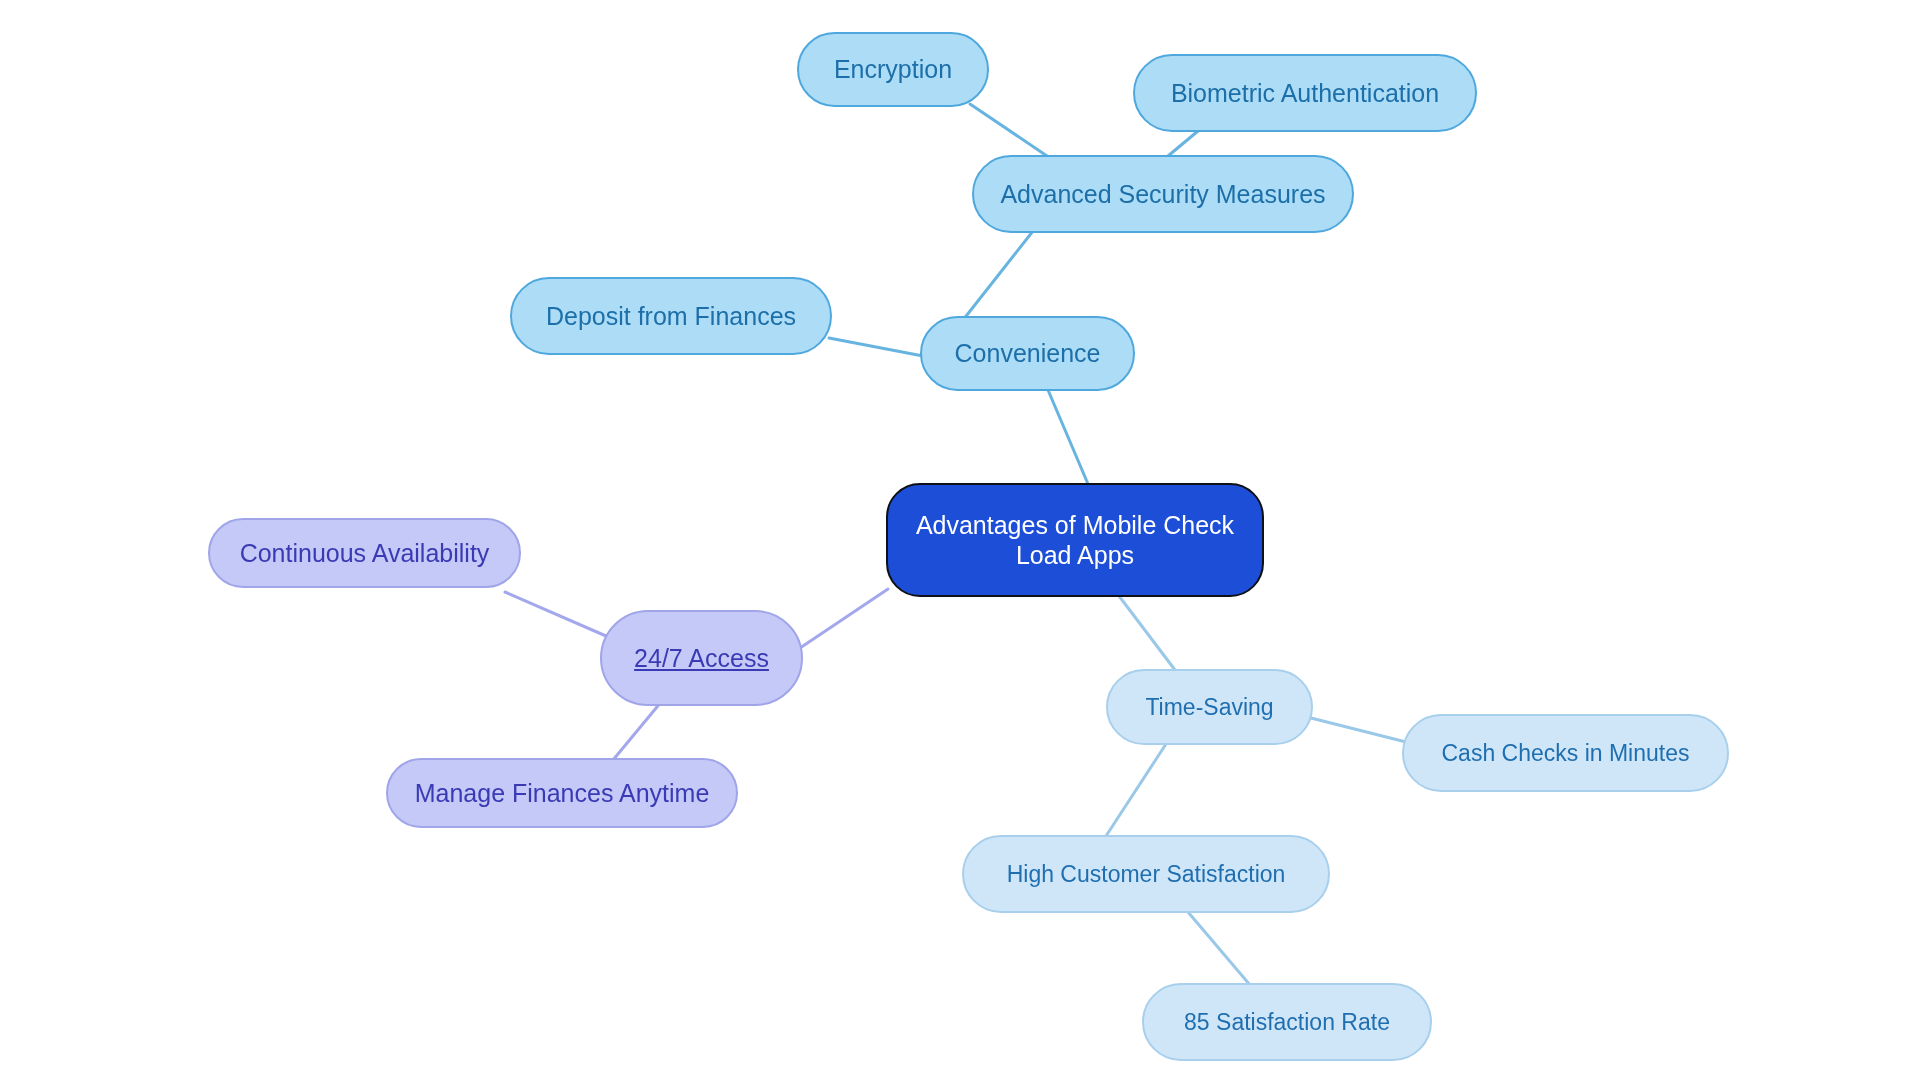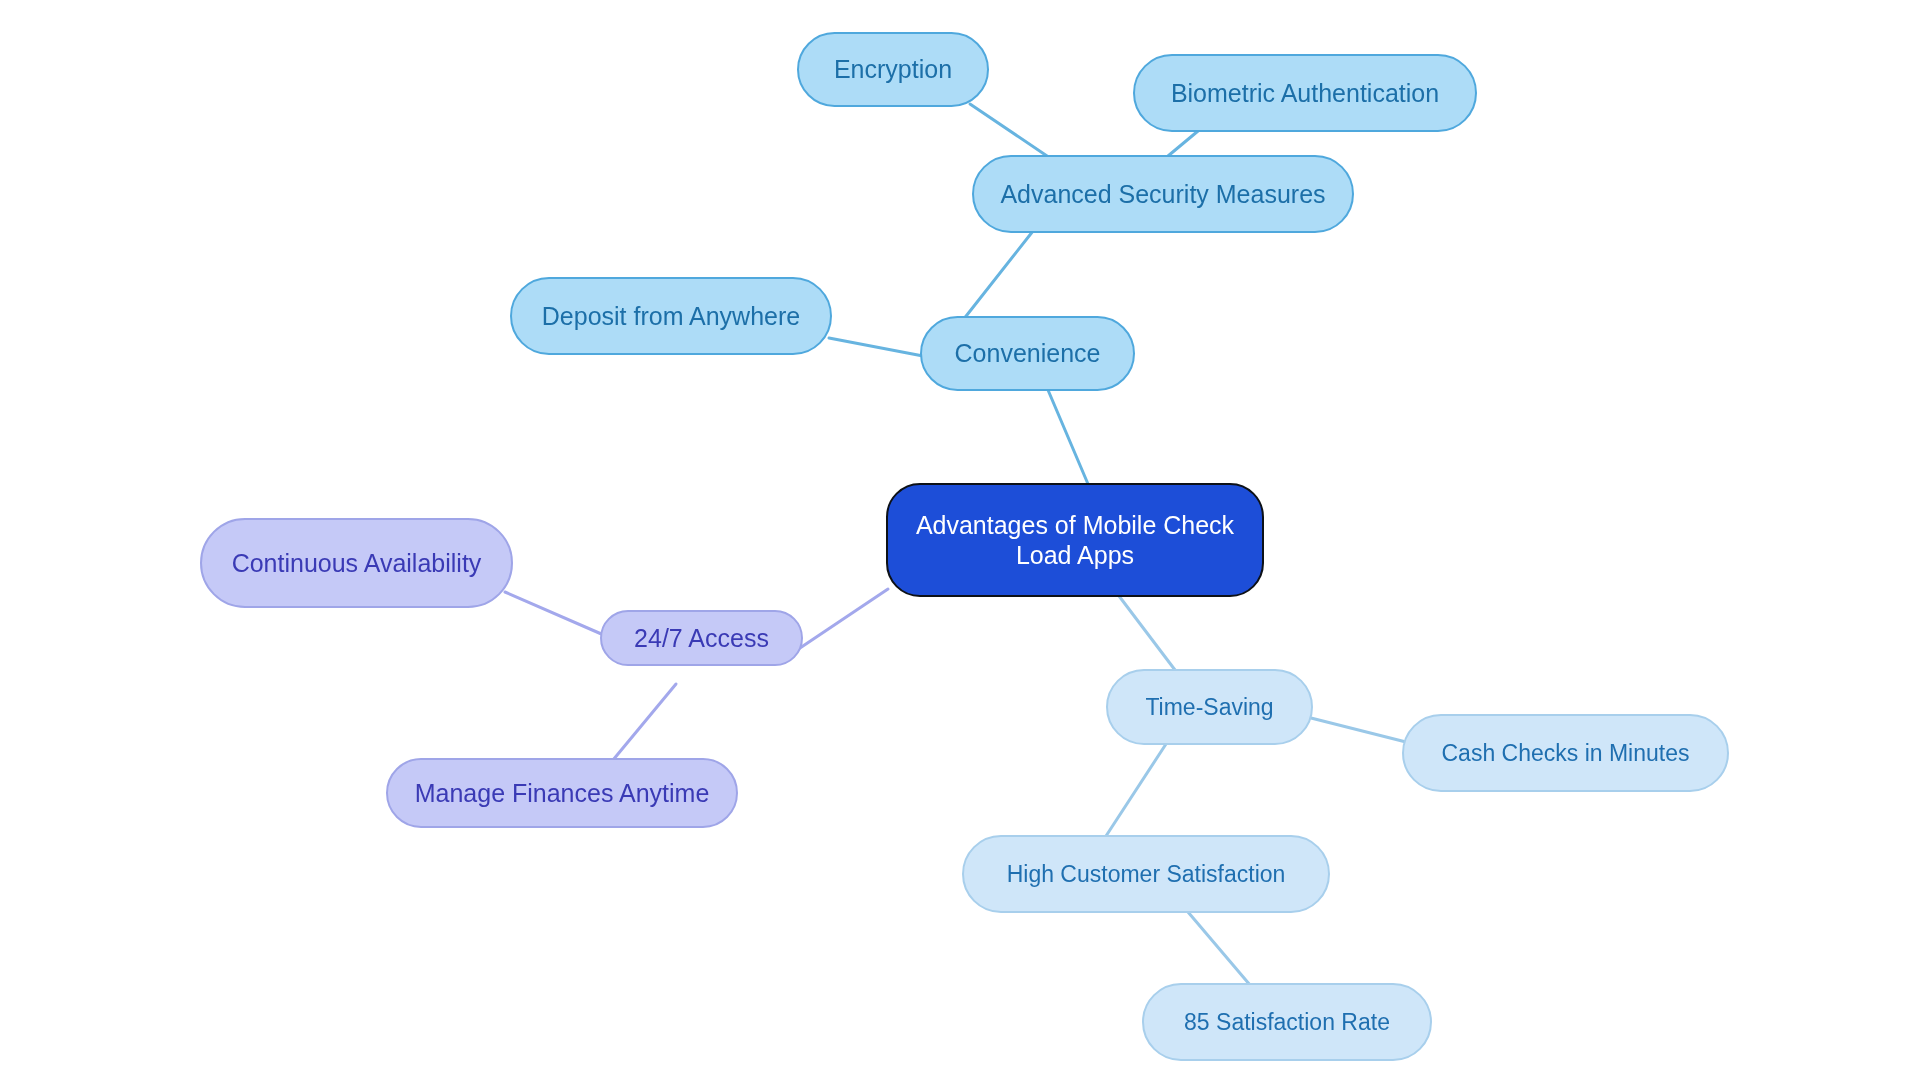--- a/index.html
+++ b/index.html
@@ -80,23 +80,23 @@
       <line x1="1311" y1="718" x2="1406" y2="742" stroke="#9AC8E8" stroke-width="3" stroke-linecap="round"></line>
       <line x1="1166" y1="744" x2="1106" y2="836" stroke="#9AC8E8" stroke-width="3" stroke-linecap="round"></line>
       <line x1="1188" y1="912" x2="1250" y2="985" stroke="#9AC8E8" stroke-width="3" stroke-linecap="round"></line>
     </svg>
   <div id="node-layer">
       <div class="node node-root" style="left: 886px; top: 483px; width: 378px; height: 114px;">Advantages of Mobile Check
 Load Apps</div>
       <div class="node node-blue" style="left: 797px; top: 32px; width: 192px; height: 75px;">Encryption</div>
       <div class="node node-blue" style="left: 1133px; top: 18px; width: 344px; height: 78px; margin-top: 36px;">Biometric Authentication</div>
       <div class="node node-blue" style="left: 972px; top: 155px; width: 382px; height: 78px;">Advanced Security Measures</div>
-      <div class="node node-blue" style="left: 510px; top: 277px; width: 322px; height: 78px;">Deposit from Anywhere</div>
+      <div class="node node-blue" style="left: 510px; top: 277px; width: 322px; height: 78px;">Deposit from Finances</div>
       <div class="node node-blue" style="left: 920px; top: 316px; width: 215px; height: 75px;">Convenience</div>
-      <div class="node node-purple" style="left: 200px; top: 518px; width: 313px; height: 90px;">Continuous Availability</div>
-      <div class="node node-purple" style="left: 600px; top: 610px; width: 203px; height: 56px;">24/7 Access</div>
+      <div class="node node-purple" style="left: 208px; top: 518px; width: 313px; height: 70px;">Continuous Availability</div>
+      <div class="node node-purple" style="left: 600px; top: 610px; width: 203px; height: 96px; text-decoration: underline;">24/7 Access</div>
       <div class="node node-purple" style="left: 386px; top: 758px; width: 352px; height: 70px;">Manage Finances Anytime</div>
       <div class="node node-paleblue" style="left: 1106px; top: 669px; width: 207px; height: 76px;">Time-Saving</div>
       <div class="node node-paleblue" style="left: 1402px; top: 714px; width: 327px; height: 78px;">Cash Checks in Minutes</div>
       <div class="node node-paleblue" style="left: 962px; top: 835px; width: 368px; height: 78px;">High Customer Satisfaction</div>
       <div class="node node-paleblue" style="left: 1142px; top: 983px; width: 290px; height: 78px;">85 Satisfaction Rate</div>
     </div>
 </div>
 
 </body></html>

